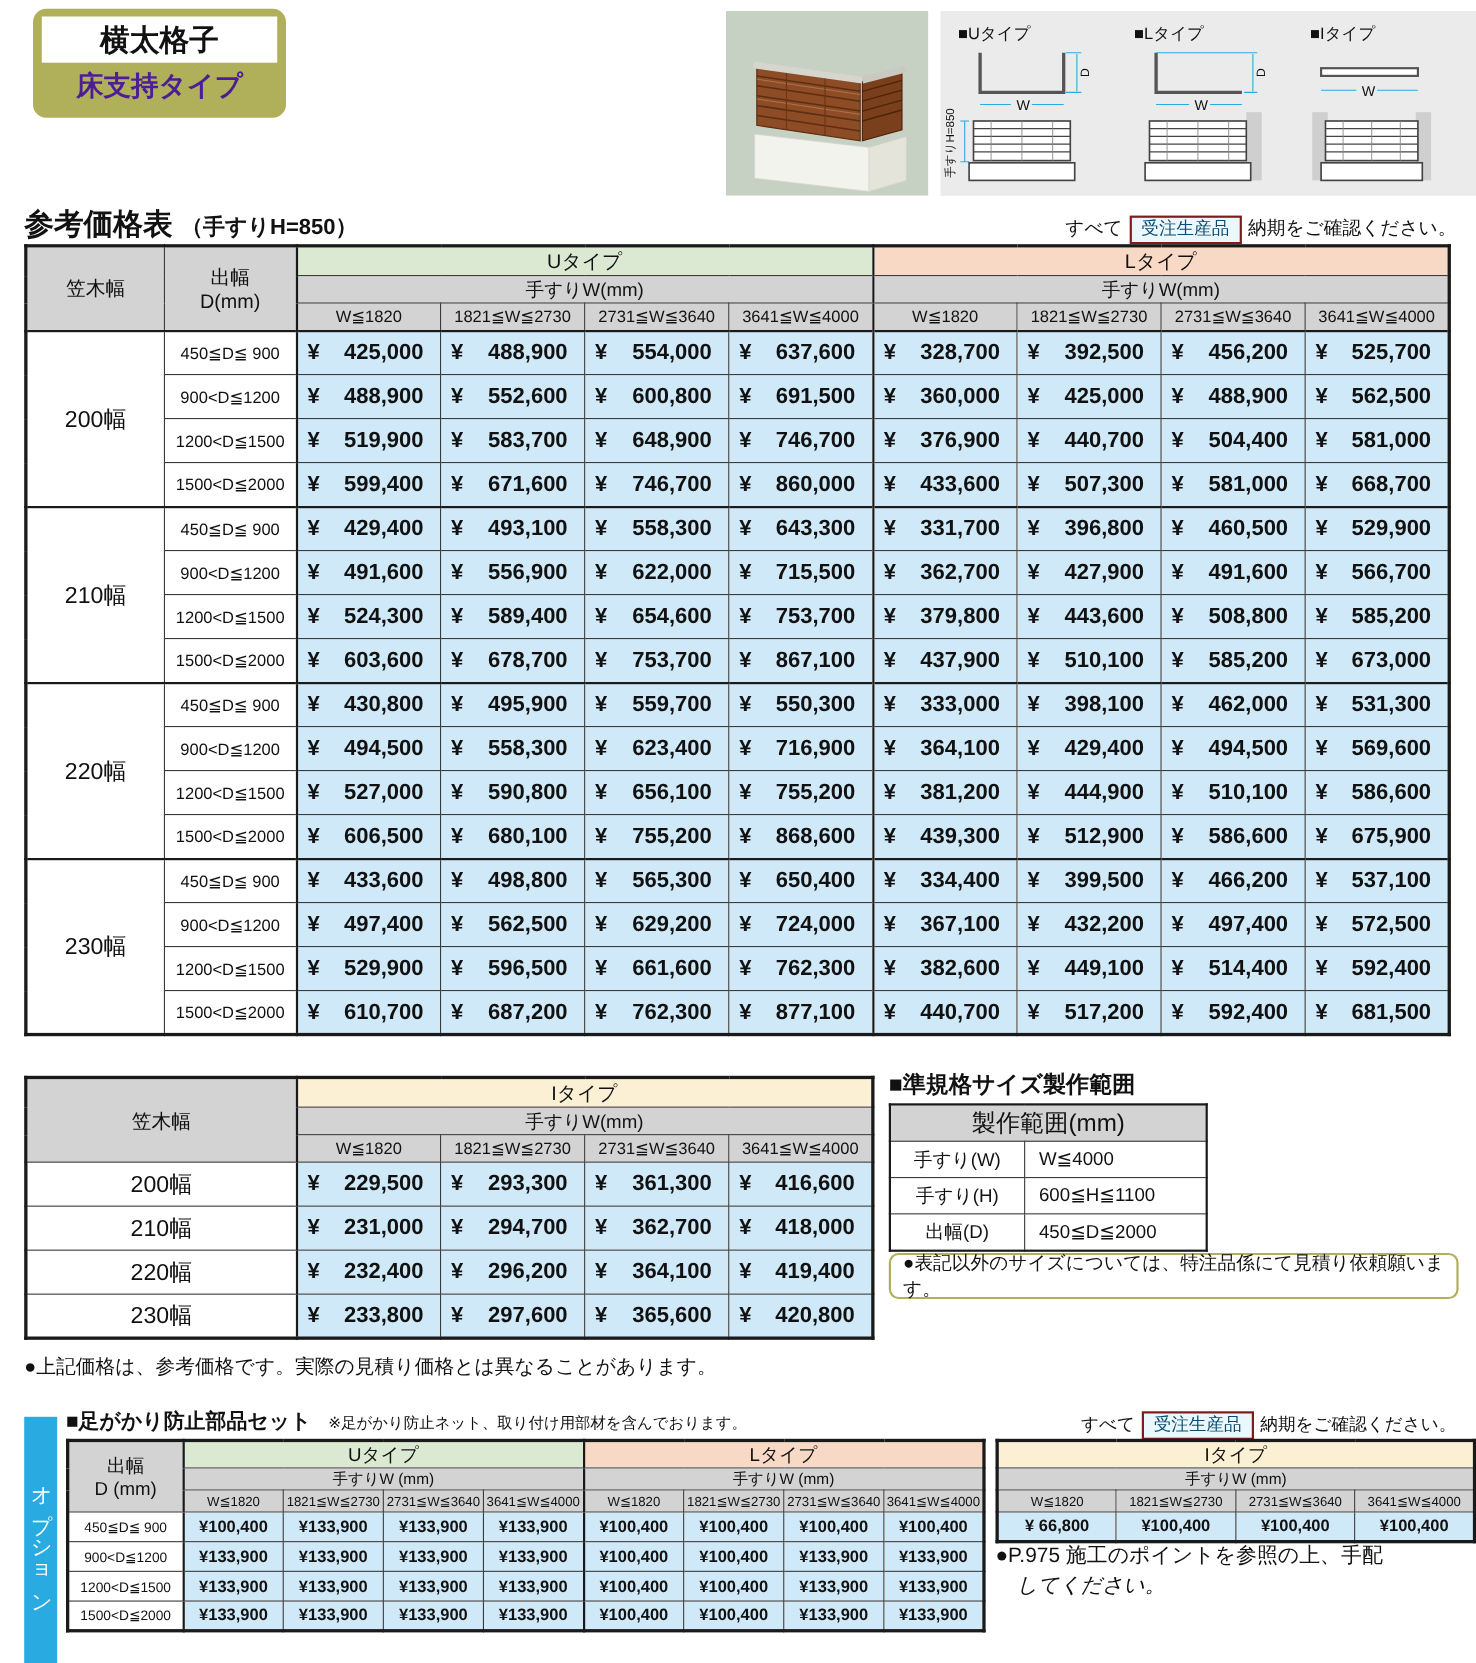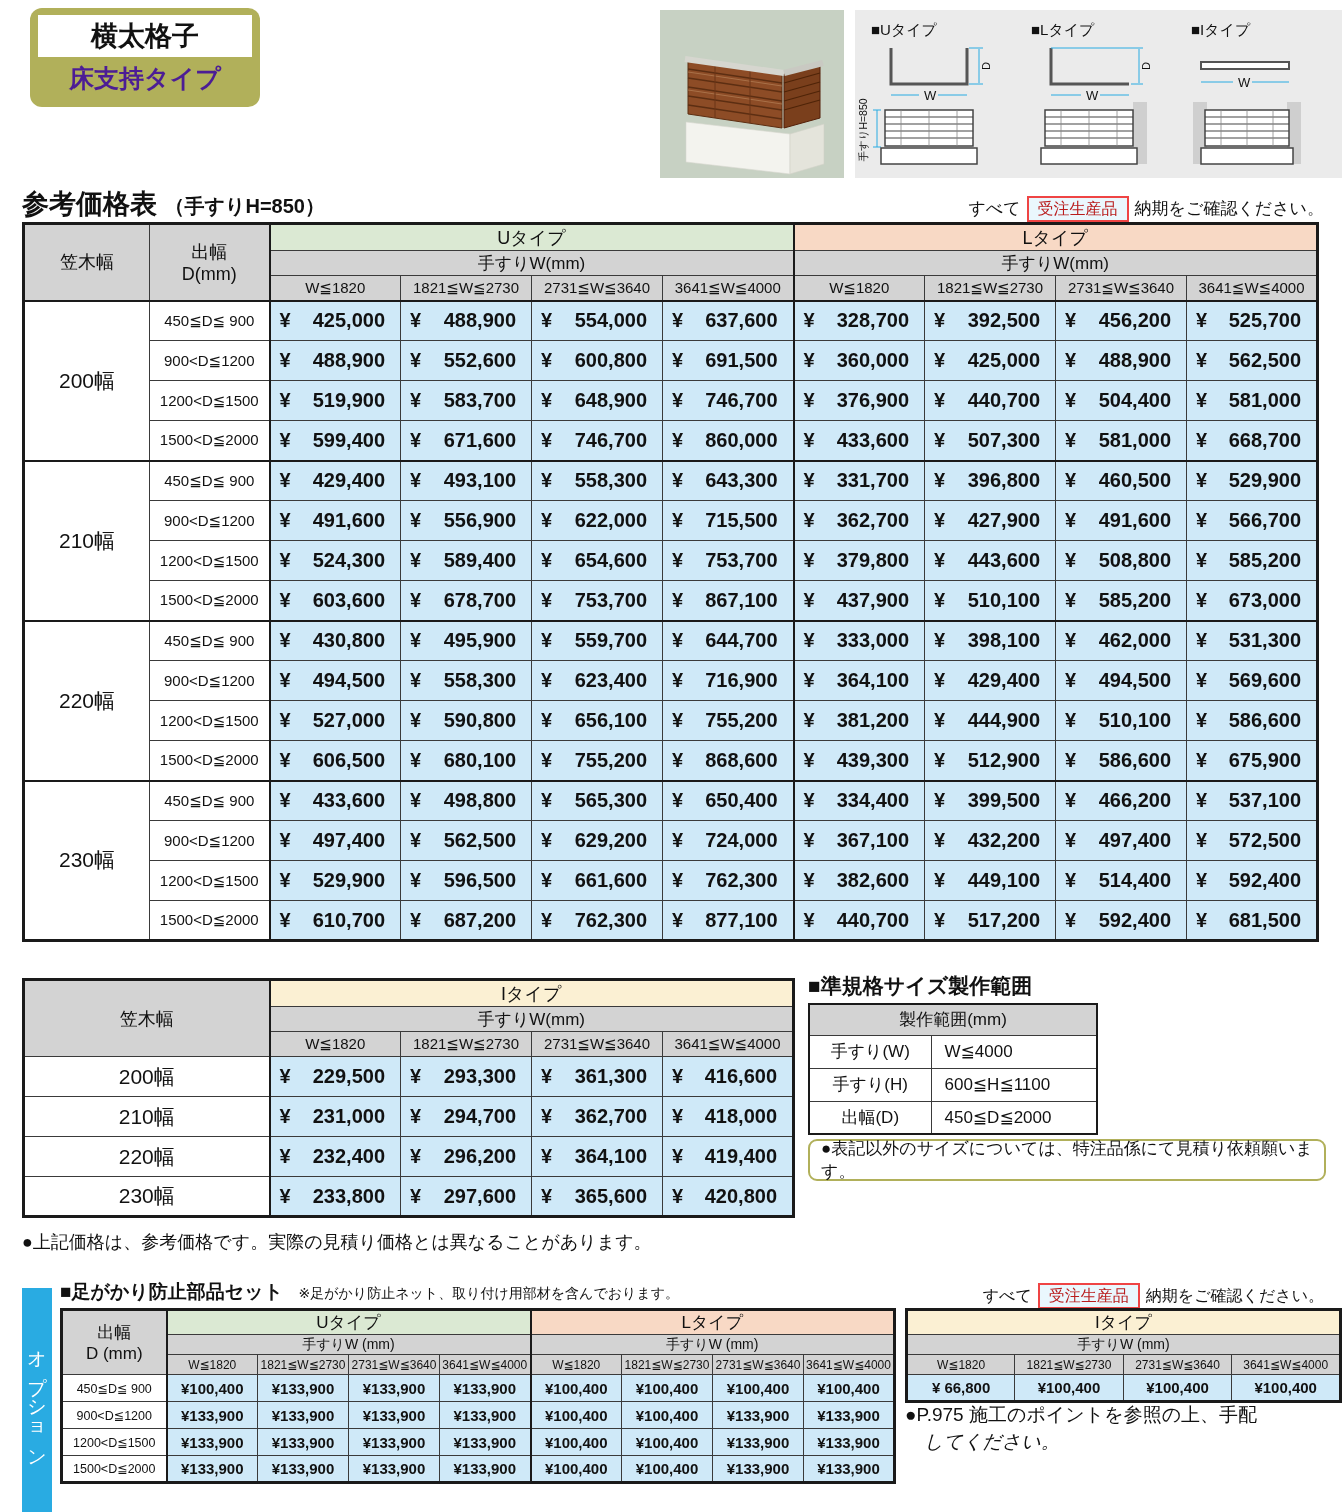--- a/index.html
+++ b/index.html
@@ -13,21 +13,21 @@
   #badge .b2 { height:42px; line-height:42px; text-align:center; font-size:25px; font-weight:bold; color:#4c1d95; }
 
   #photo { left:660px; top:10px; width:184px; height:168px; }
   #diagram { left:855px; top:10px; width:487px; height:168px; background:#ebebeb; }
 
   #ptitle { left:22px; top:186px; font-size:27px; font-weight:bold; }
   #ptitle .tnote { font-size:20px; }
   .order-note { font-size:17px; white-space:nowrap; }
   #order-top { right:18px; top:196px; }
   #order-bottom { right:18px; top:1283px; font-size:16px; }
-  .order-badge { display:inline-block; border:2px solid #ef4444; background:#eaf7fd; color:#b91c1c; padding:0 9px; margin:0 6px; font-size:16px; line-height:22px; }
+  .order-badge { display:inline-block; border:2px solid #7f1d1d; background:#eaf7fd; color:#0c4a6e; padding:0 9px; margin:0 6px; font-size:16px; line-height:22px; }
 
   
   table.ptable { border-collapse:collapse; table-layout:fixed; border:3px solid #1a1a1a; }
   .ptable th, .ptable td { border:1px solid #3a3a3a; padding:0; text-align:center; vertical-align:middle; overflow:hidden; white-space:nowrap; }
   .ptable .thickL { border-left:2.5px solid #1a1a1a; }
   .ptable tr.gstart > td { border-top:2.5px solid #1a1a1a; }
   .hd-gray { background:#d3d3d3; }
   .hd-u { background:#dbe9d3; }
   .hd-l { background:#f8d9c5; }
   .hd-i { background:#fbf0d3; }
@@ -47,21 +47,21 @@
 
   #i-table { left:22px; top:978px; }
   #i-table thead tr.h1 th { height:27px; }
   #i-table thead tr.h2 th { height:25px; }
   #i-table thead tr.h3 th { height:25px; }
 
   
   #spec-head { left:808px; top:972px; font-size:21px; font-weight:bold; }
   #spec-table { left:808px; top:1003px; border-collapse:collapse; border:2.5px solid #1a1a1a; background:#fff; }
   #spec-table th, #spec-table td { border:1px solid #3a3a3a; font-weight:normal; white-space:nowrap; }
-  #spec-table th { background:#d3d3d3; height:31px; font-size:17px; }
+  #spec-table th { background:#d3d3d3; height:31px; font-size:22px; }
   #spec-table td { height:33px; font-size:17px; }
   #spec-table td.sl { width:122px; text-align:center; }
   #spec-table td.sv { width:166px; text-align:left; padding-left:13px; }
   #spec-note { left:808px; top:1139px; width:518px; height:42px; border:2.5px solid #b1b05a; border-radius:9px; display:flex; align-items:center; padding:0 11px; font-size:17px; background:#fff; }
 
   #price-note { left:22px; top:1230px; font-size:18px; }
 
   
   #opt-tab { left:22px; top:1288px; width:30px; height:224px; background:#29abe2; color:#fff; writing-mode:vertical-rl; font-size:19px; letter-spacing:3px; display:flex; align-items:center; justify-content:center; }
   #opt-head { left:60px; top:1279px; font-size:19px; font-weight:bold; }
@@ -660,21 +660,21 @@
           </td>
           <td class="price">
             <div class="pcell">
               <span class="yen">¥</span>
               <span class="val">559,700</span>
             </div>
           </td>
           <td class="price">
             <div class="pcell">
               <span class="yen">¥</span>
-              <span class="val">644,700</span>
+              <span class="val">550,300</span>
             </div>
           </td>
           <td class="price thickL">
             <div class="pcell">
               <span class="yen">¥</span>
               <span class="val">333,000</span>
             </div>
           </td>
           <td class="price">
             <div class="pcell">

